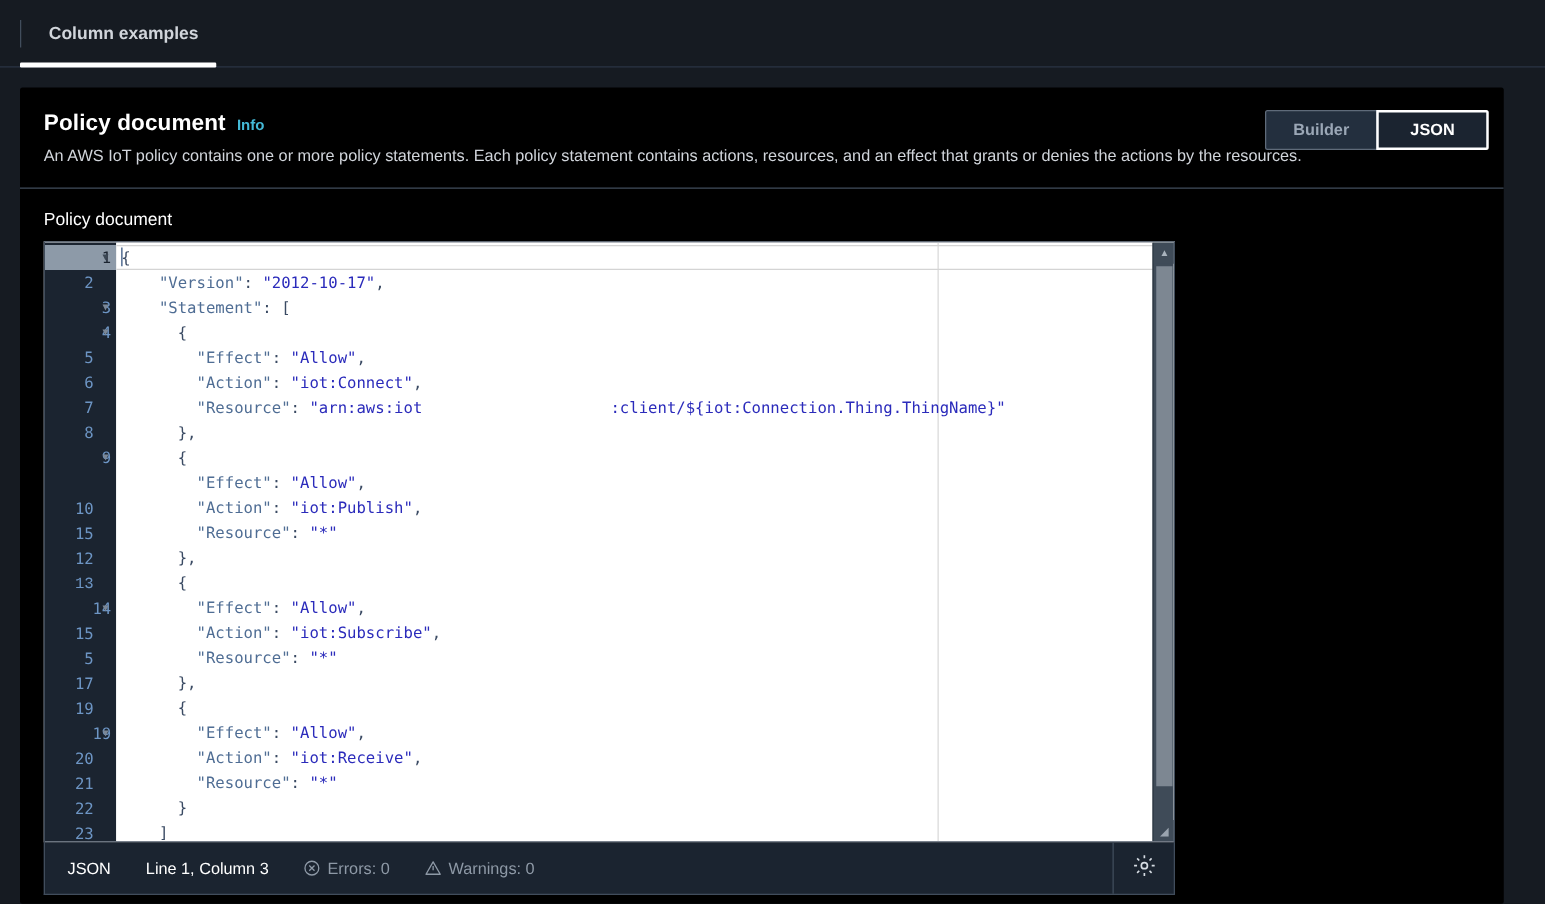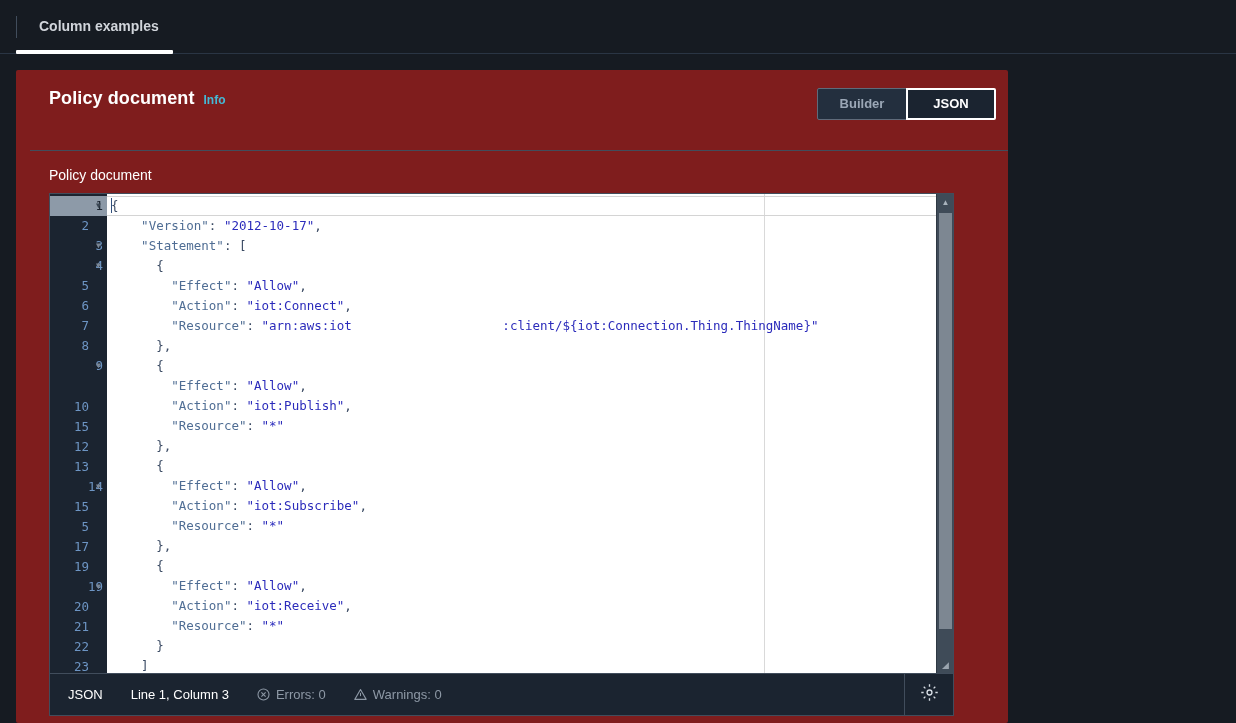--- a/index.html
+++ b/index.html
@@ -55,26 +55,25 @@
     height: 4px;
     background: #ffffff;
     border-radius: 1px;
   }
 
   
   .card {
     position: absolute;
     left: 16px;
     top: 70px;
-    width: 992px;
+    width: 1187px;
     height: 653px;
-    background: #7f1d1d;
+    background: #000000;
     border-radius: 2px;
     overflow: hidden;
-    padding-left: 14px;
   }
   .card-head {
     padding: 18px 19px 0 19px;
     position: relative;
     height: 80px;
   }
   .card-title-row {
     display: flex;
     align-items: baseline;
     gap: 9px;
@@ -322,20 +321,21 @@
   <div class="tab-underline"></div>
 </div>
 
 <div class="card">
 
   <div class="card-head">
     <div class="card-title-row">
       <div class="card-title">Policy document</div>
       <div class="info-link">Info</div>
     </div>
+    <div class="card-desc">An AWS IoT policy contains one or more policy statements. Each policy statement contains actions, resources, and an effect that grants or denies the actions by the resources.</div>
 
     <div class="seg">
       <div class="seg-btn">Builder</div>
       <div class="seg-btn selected">JSON</div>
     </div>
   </div>
 
   <div class="card-rule"></div>
 
   <div class="editor-wrap">
@@ -348,21 +348,21 @@
           <div class="gline"><span>3</span><span class="fold">▼</span></div>
           <div class="gline"><span>4</span><span class="fold">▼</span></div>
           <div class="gline" style="padding-right: 18px;"><span>5</span></div>
           <div class="gline" style="padding-right: 18px;"><span>6</span></div>
           <div class="gline" style="padding-right: 18px;"><span>7</span></div>
           <div class="gline" style="padding-right: 18px;"><span>8</span></div>
           <div class="gline"><span>9</span><span class="fold">▼</span></div>
           <div class="gline" style="padding-right: 18px; margin-top: 21px;"><span>10</span></div>
           <div class="gline" style="padding-right: 18px;"><span>15</span></div>
           <div class="gline" style="padding-right: 18px;"><span>12</span></div>
-          <div class="gline" style="padding-right: 18px;"><span>13</span></div>
+          <div class="gline" style="padding-right: 18px; font-family: Liberation Mono, monospace;"><span>13</span></div>
           <div class="gline"><span>14</span><span class="fold">▼</span></div>
           <div class="gline" style="padding-right: 18px;"><span>15</span></div>
           <div class="gline" style="padding-right: 18px;"><span>5</span></div>
           <div class="gline" style="padding-right: 18px;"><span>17</span></div>
           <div class="gline" style="padding-right: 18px;"><span>19</span></div>
           <div class="gline"><span>19</span><span class="fold">▼</span></div>
           <div class="gline" style="padding-right: 18px;"><span>20</span></div>
           <div class="gline" style="padding-right: 18px;"><span>21</span></div>
           <div class="gline" style="padding-right: 18px;"><span>22</span></div>
           <div class="gline" style="padding-right: 18px;"><span>23</span></div>

